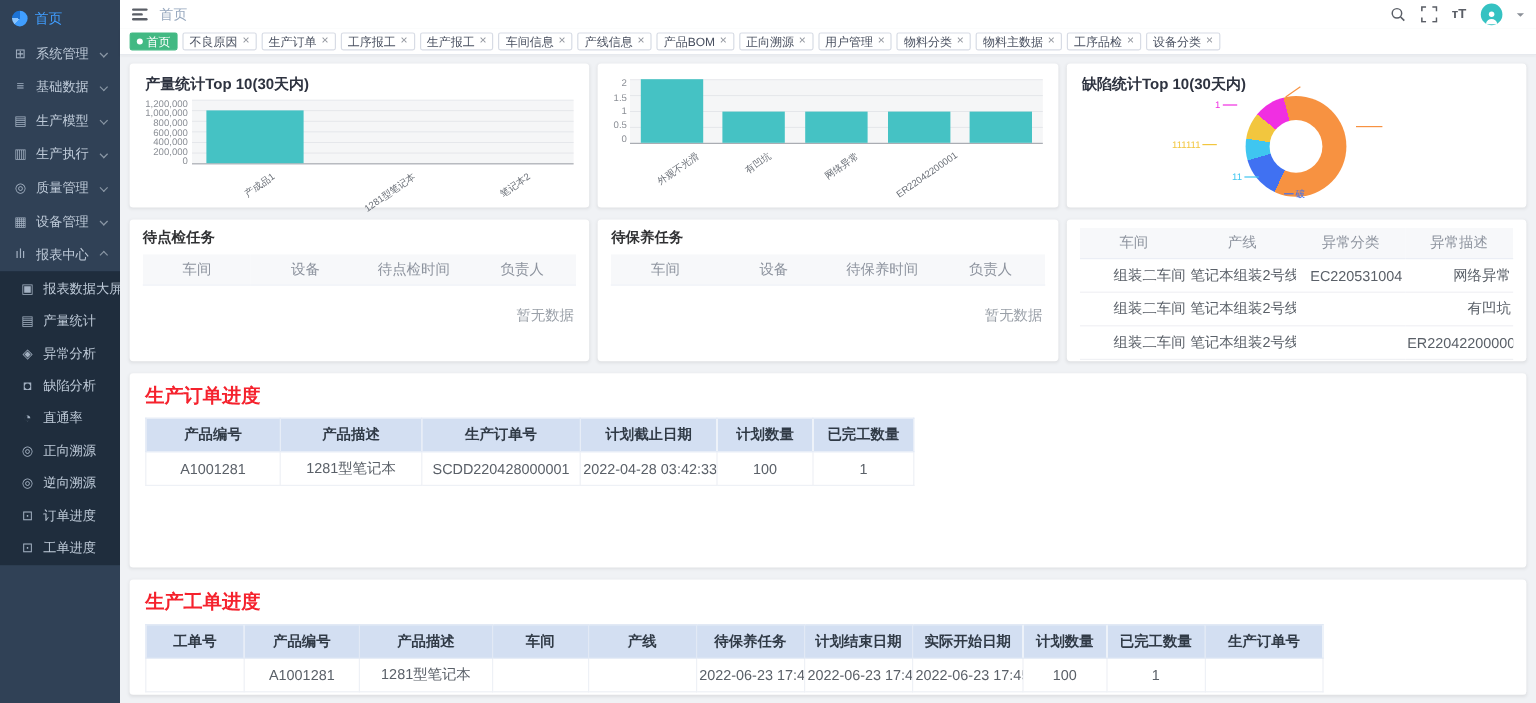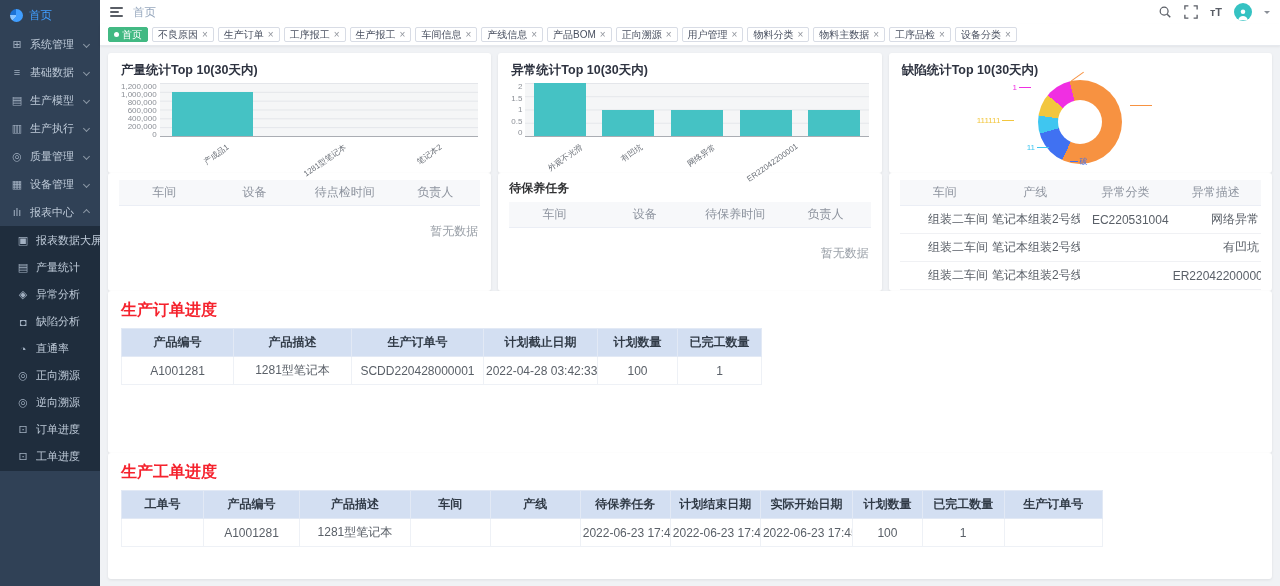--- a/index.html
+++ b/index.html
@@ -31,21 +31,21 @@
   .avatar{width:18px;height:18px;border-radius:50%;background:#35c2c2;display:flex;align-items:flex-end;justify-content:center;overflow:hidden;cursor:pointer}
   .caret{width:0;height:0;border:3px solid transparent;border-top-color:#8a8f97;margin-top:4px;cursor:pointer}
   
   .tags{height:22px;background:#fff;border-bottom:1px solid #e6e9ee;box-shadow:0 1px 2px rgba(0,0,0,.06);display:flex;align-items:center;gap:4px;padding:0 8px;flex-shrink:0;position:relative;z-index:1}
   .tag{height:15px;display:inline-flex;align-items:center;gap:3px;border:1px solid #d8dce5;background:#fff;color:#495060;font-size:10px;padding:0 5px;border-radius:2px;cursor:pointer;white-space:nowrap}
   .tag b{font-weight:normal}
   .tag .dot{width:5px;height:5px;border-radius:50%;background:#fff}
   .tag.active{background:#42b983;border-color:#42b983;color:#fff}
   .tag .x{font-style:normal;font-size:10px;color:#90949c;margin-left:1px}
   
-  .content{flex:1;padding:7px 8px;display:flex;flex-direction:column;gap:0;overflow:hidden}
+  .content{flex:1;padding:7px 8px;display:flex;flex-direction:column;gap:10px;overflow:hidden}
   .row1{display:flex;gap:7px;height:120px;flex-shrink:0}
   .card{flex:1;background:#fff;border-radius:3px;box-shadow:0 1px 3px rgba(0,0,0,.08);padding:9px 13px;display:flex;flex-direction:column;min-width:0}
   .c-title{font-size:12.5px;font-weight:bold;color:#2e3340;flex-shrink:0}
   
   .bar-chart{flex:1;display:flex;margin-top:4px;min-height:0}
   .yaxis{display:flex;flex-direction:column;justify-content:space-between;align-items:flex-end;font-size:8px;color:#8b8f96;padding-right:3px;height:54px;line-height:1}
   .chart-right{flex:1;display:flex;flex-direction:column;min-width:0}
   .plot{height:54px;position:relative;background-color:#f5f6f7;border-bottom:1px solid #aaadb3;background-image:linear-gradient(to bottom,#e4e6ea 1px,transparent 1px)}
   .bars{position:absolute;left:0;top:0;right:0;bottom:0;display:flex}
   .bar-slot{flex:1;display:flex;align-items:flex-end;justify-content:center}
@@ -311,21 +311,20 @@
                     <span>1281型笔记本</span>
                   </div>
                   <div class="xslot">
                     <span>笔记本2</span>
                   </div>
                 </div>
               </div>
             </div>
         </div>
         <div class="card">
-          <div class="c-title">异常统计Top 10(30天内)</div>
           <div class="bar-chart">
               <div class="yaxis">
                 <span>2</span>
                 <span>1.5</span>
                 <span>1</span>
                 <span>0.5</span>
                 <span>0</span>
               </div>
               <div class="chart-right">
                 <div class="plot" style="background-size: 100% 25%;">
@@ -394,20 +393,21 @@
               <div class="dlabel pos-top" style="color: rgb(247, 146, 65);">
                 <b></b>
                 <i class="lead"></i>
               </div>
             </div>
         </div>
       </div>
 
       <div class="row2">
         <div class="panel mini">
+          <div class="p-title">待点检任务</div>
           <div>
               <table class="tbl">
                 <thead>
                   <tr>
                     <th>车间</th>
                     <th>设备</th>
                     <th>待点检时间</th>
                     <th>负责人</th>
                   </tr>
                 </thead>

